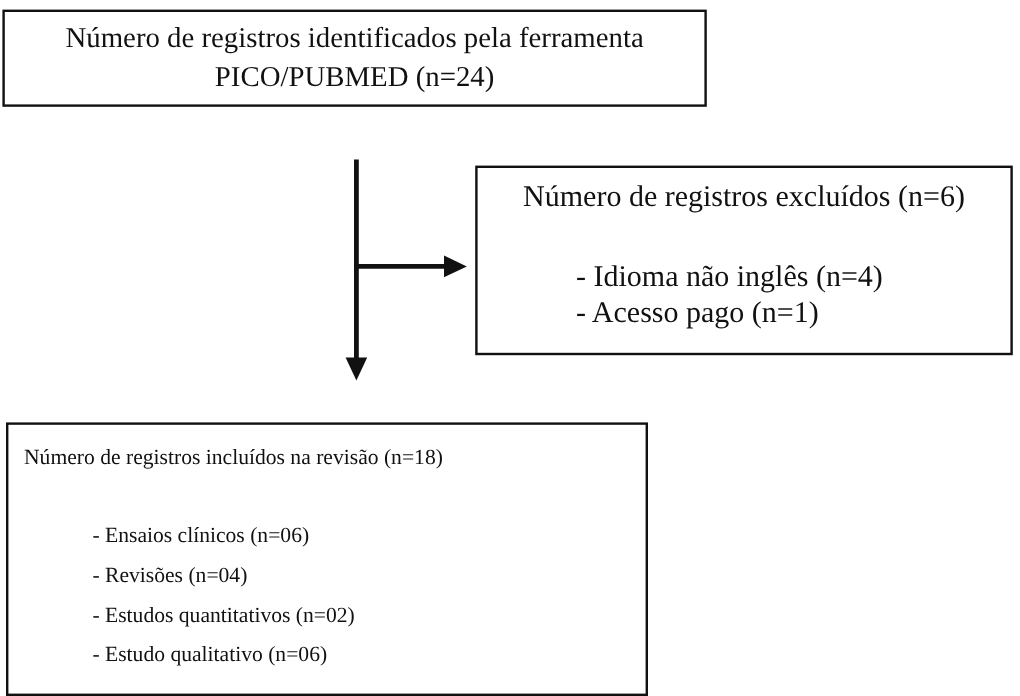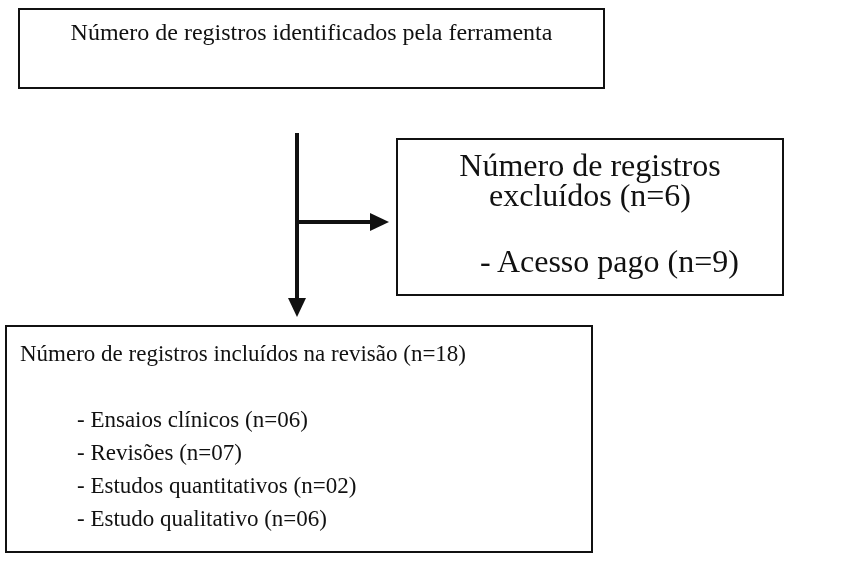--- a/index.html
+++ b/index.html
@@ -16,52 +16,52 @@
     font-family: "Liberation Serif", "DejaVu Serif", serif;
     color: #111111;
   }
   .box {
     position: absolute;
     box-sizing: border-box;
     border: 2px solid #111111;
     background: #ffffff;
   }
   #box-identified {
-    left: 18px;
+    left: 2px;
     top: 8px;
     width: 587px;
     height: 81px;
     text-align: center;
     font-size: 24px;
     line-height: 33px;
     padding-top: 6px;
   }
   #box-excluded {
     left: 396px;
     top: 138px;
-    width: 388px;
+    width: 448px;
     height: 158px;
-    font-size: 32px;
+    font-size: 25px;
   }
   #box-excluded .box-title {
     margin-top: 10px;
     text-align: center;
     line-height: 30px;
   }
   #box-excluded .box-items {
     margin-top: 36px;
     margin-left: 82px;
     line-height: 30px;
   }
   #box-included {
     left: 5px;
-    top: 325px;
-    width: 588px;
+    top: 352px;
+    width: 535px;
     height: 228px;
-    font-size: 23px;
+    font-size: 18px;
   }
   #box-included .box-title {
     margin-top: 12px;
     margin-left: 13px;
     line-height: 30px;
   }
   #box-included .box-items {
     margin-top: 34px;
     margin-left: 70px;
     line-height: 33px;
@@ -86,32 +86,34 @@
       <polygon points="297,317 288,298 306,298" fill="#111111"></polygon>
     </g>
     <g>
       <line x1="297" y1="222" x2="372" y2="222" stroke="#111111" stroke-width="4"></line>
       <polygon points="389,222 370,213 370,231" fill="#111111"></polygon>
     </g>
   </svg>
 
   <div class="box" id="box-identified">
     <div>Número de registros identificados pela ferramenta</div>
+    <div>PICO/PUBMED (n=24)</div>
   </div>
 
   <div class="box" id="box-excluded">
     <div class="box-title">Número de registros excluídos (n=6)</div>
     <div class="box-items">
-      <div class="box-item">- Acesso pago (n=9)</div>
+      <div class="box-item">- Idioma não inglês (n=4)</div>
+      <div class="box-item">- Acesso pago (n=1)</div>
     </div>
   </div>
 
   <div class="box" id="box-included">
     <div class="box-title">Número de registros incluídos na revisão (n=18)</div>
     <div class="box-items">
       <div class="box-item">- Ensaios clínicos (n=06)</div>
-      <div class="box-item">- Revisões (n=07)</div>
+      <div class="box-item">- Revisões (n=04)</div>
       <div class="box-item">- Estudos quantitativos (n=02)</div>
       <div class="box-item">- Estudo qualitativo (n=06)</div>
     </div>
   </div>
 
 </div>
 
 </body></html>

